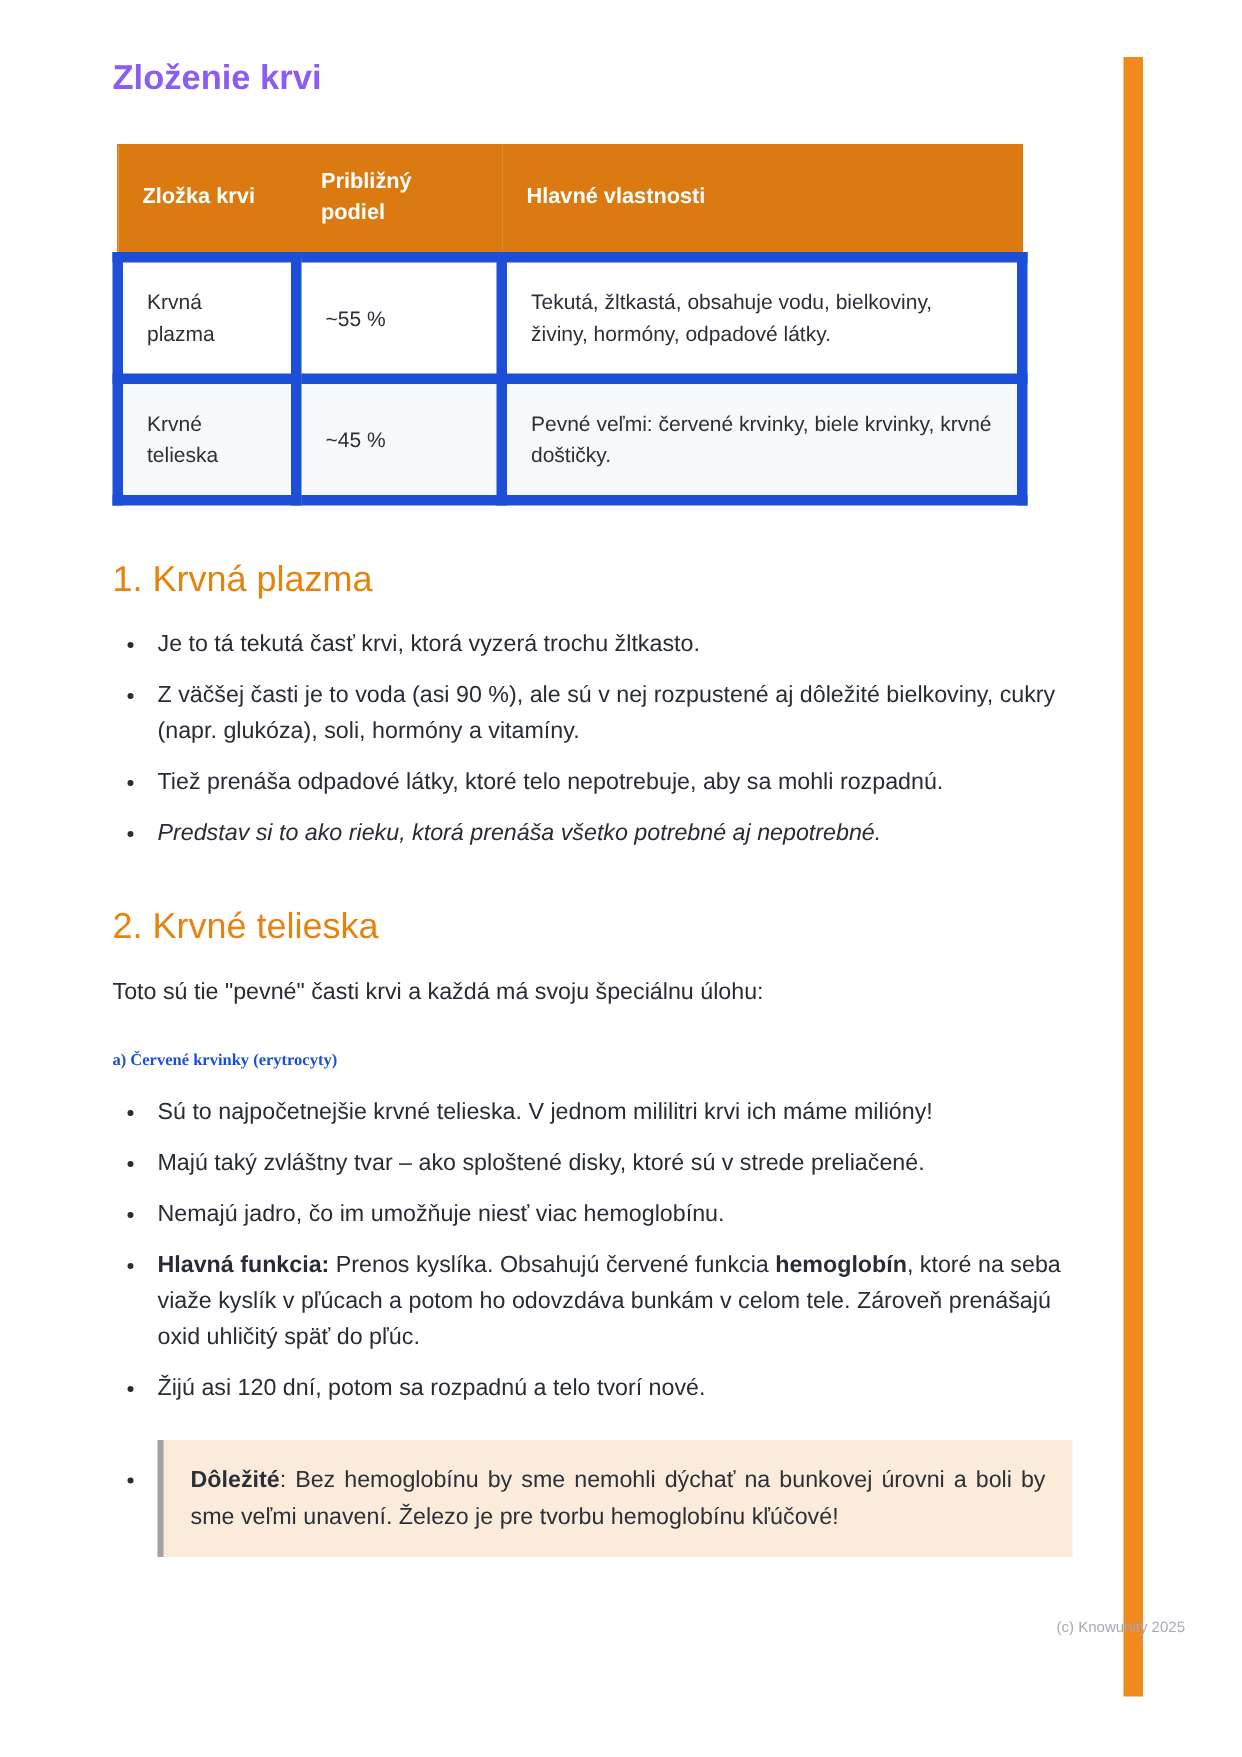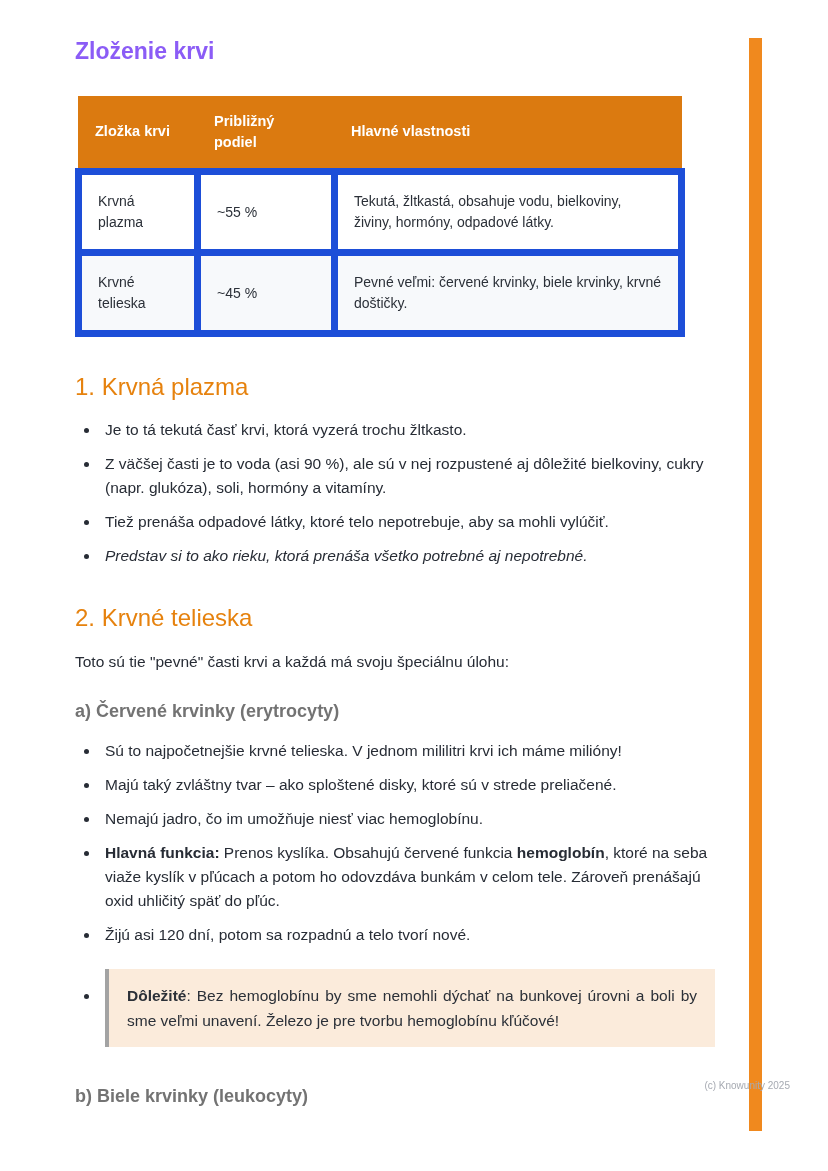--- a/index.html
+++ b/index.html
@@ -9,21 +9,21 @@
   .content{position:absolute;left:75px;top:38px;width:640px;color:#272c35;font-size:15.5px;line-height:1.55;z-index:2;}
   .title{font-size:23px;line-height:1.2;font-weight:bold;color:#8b5cf6;margin:0 0 30px 0;}
   .comp-table{border-collapse:collapse;width:610px;table-layout:fixed;font-size:14px;line-height:1.5;}
   .comp-table th{background:#DB7A10;color:#ffffff;font-size:14.5px;font-weight:bold;text-align:left;padding:14px 16px;vertical-align:middle;border:1px solid #DB7A10;}
   .comp-table th.col1{width:86px;}
   .comp-table th.col2{width:104px;}
   .comp-table td{border:7px solid #1d4ed8;padding:16px;vertical-align:middle;color:#2b3038;background:#ffffff;}
   .row-b td{background:#F7F9FB;}
   .sec{font-size:24px;line-height:1.3;font-weight:normal;color:#E6820E;margin:34px 0 16px 0;}
   .para{margin:0 0 10px 0;}
-  .sub{font-size:18px;line-height:1.3;font-weight:bold;color:#737373;margin:26px 0 16px 0;}
+  .sub{font-size:11px;line-height:1.3;font-weight:bold;color:#1d4ed8;margin:26px 0 16px 0;font-family:Liberation Serif, serif;}
   .sub-b{margin-top:38px;}
   .bullets{list-style:disc;margin:0;padding-left:25px;}
   .bullets li{padding-left:5px;margin:0 0 10px 0;}
   .italic{font-style:italic;}
   .b{font-weight:bold;}
   .callout-item{margin-top:22px !important;}
   .callout{background:#FBEBDB;border-left:4px solid #a3a3a3;padding:14px 18px;text-align:justify;line-height:1.62;color:#2b3038;}
   .footer{position:absolute;right:38px;bottom:80px;font-size:10px;color:#A6AAB2;z-index:3;}
 </style>
 </head>
@@ -54,36 +54,35 @@
           <td>~45 %</td>
           <td>Pevné veľmi: červené krvinky, biele krvinky, krvné doštičky.</td>
         </tr>
       </tbody>
     </table>
 
     <h2 class="sec">1. Krvná plazma</h2>
     <ul class="bullets">
       <li>Je to tá tekutá časť krvi, ktorá vyzerá trochu žltkasto.</li>
       <li>Z väčšej časti je to voda (asi 90 %), ale sú v nej rozpustené aj dôležité bielkoviny, cukry (napr. glukóza), soli, hormóny a vitamíny.</li>
-      <li>Tiež prenáša odpadové látky, ktoré telo nepotrebuje, aby sa mohli vylúčiť.</li>
+      <li>Tiež prenáša odpadové látky, ktoré telo nepotrebuje, aby sa mohli rozpadnú.</li>
       <li class="italic">Predstav si to ako rieku, ktorá prenáša všetko potrebné aj nepotrebné.</li>
     </ul>
 
     <h2 class="sec">2. Krvné telieska</h2>
     <p class="para">Toto sú tie "pevné" časti krvi a každá má svoju špeciálnu úlohu:</p>
 
     <h3 class="sub">a) Červené krvinky (erytrocyty)</h3>
     <ul class="bullets">
       <li>Sú to najpočetnejšie krvné telieska. V jednom mililitri krvi ich máme milióny!</li>
       <li>Majú taký zvláštny tvar – ako sploštené disky, ktoré sú v strede preliačené.</li>
       <li>Nemajú jadro, čo im umožňuje niesť viac hemoglobínu.</li>
       <li><span class="b">Hlavná funkcia:</span><span> Prenos kyslíka. Obsahujú červené funkcia </span><span class="b">hemoglobín</span><span>, ktoré na seba viaže kyslík v pľúcach a potom ho odovzdáva bunkám v celom tele. Zároveň prenášajú oxid uhličitý späť do pľúc.</span></li>
       <li>Žijú asi 120 dní, potom sa rozpadnú a telo tvorí nové.</li>
       <li class="callout-item">
         <div class="callout"><span class="b">Dôležité</span><span>: Bez hemoglobínu by sme nemohli dýchať na bunkovej úrovni a boli by sme veľmi unavení. Železo je pre tvorbu hemoglobínu kľúčové!</span></div>
       </li>
     </ul>
 
-    <h3 class="sub sub-b">b) Biele krvinky (leukocyty)</h3>
   </div>
 
   <div class="footer">(c) Knowunity 2025</div>
 </div>
 
 </body></html>

